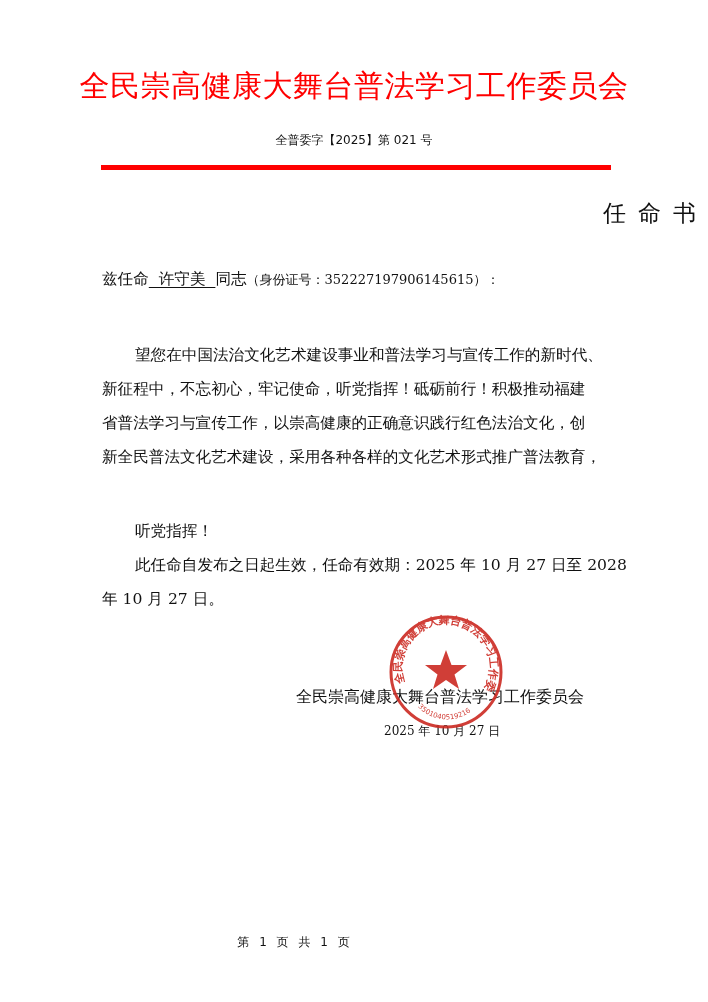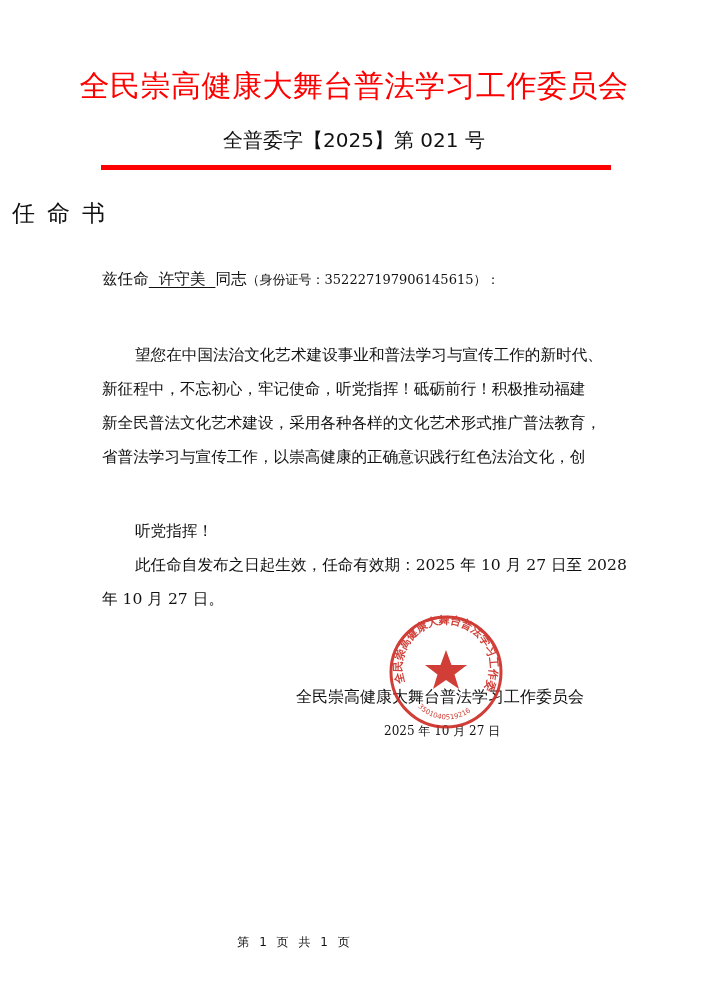--- a/index.html
+++ b/index.html
@@ -1,21 +1,21 @@
 <!DOCTYPE html>
 <html><head>
 <meta charset="utf-8">
 <style>
   html, body { margin:0; padding:0; background:#fff; }
   body { width:708px; height:1002px; position:relative; overflow:hidden; font-family:"DejaVu Serif","Liberation Serif",serif; color:#111; }
   .abs { position:absolute; }
   .org-title { left:0; width:708px; top:66px; text-align:center; color:#ff0000; font-family:"DejaVu Sans","Liberation Sans",sans-serif; font-size:30px; letter-spacing:0.5px; line-height:40px; }
-  .doc-no { left:0; width:708px; top:128px; text-align:center; font-family:"DejaVu Sans","Liberation Sans",sans-serif; font-size:20px; line-height:24px; }
+  .doc-no { left:0; width:708px; top:128px; text-align:center; font-family:"DejaVu Sans","Liberation Sans",sans-serif; font-size:12px; line-height:24px; }
   .red-rule { left:101px; top:165px; width:510px; height:5px; background:#ff0000; }
-  .doc-title { left:0; width:708px; top:196px; text-align:left; font-family:"DejaVu Sans","Liberation Sans",sans-serif; font-size:23px; letter-spacing:12px; line-height:34px; padding-left:12px; box-sizing:border-box; }
+  .doc-title { left:0; width:708px; top:196px; text-align:right; font-family:"DejaVu Sans","Liberation Sans",sans-serif; font-size:23px; letter-spacing:12px; line-height:34px; padding-left:12px; box-sizing:border-box; }
   .body-text { left:102px; width:510px; font-size:15.6px; line-height:34px; }
   .line { white-space:nowrap; }
   .indent { padding-left:33px; }
   .u { text-decoration:underline; text-underline-offset:3px;margin-top:32px; }
   .small { font-size:13px;margin-top:16px; }
   .sig-org { left:296px; top:682px; font-size:16px; line-height:30px; white-space:nowrap; }
   .sig-date { left:384px; top:716px; font-size:12px; line-height:30px; white-space:nowrap; }
   .seal { left:388px; top:614px; width:116px; height:116px; }
   .footer { left:0; width:590px; top:934px; text-align:center; font-size:12px; font-family:"DejaVu Sans","Liberation Sans",sans-serif; letter-spacing:3px; }
 </style>
@@ -29,22 +29,22 @@
 
 <div class="abs body-text" style="top:262px;">
   <div class="line">
     <span>兹任命</span><span class="u" style="white-space:pre">  许守美  </span><span>同志</span><span class="small">（身份证号：352227197906145615）：</span>
   </div>
 </div>
 
 <div class="abs body-text" style="top:338px;">
   <div class="line indent">望您在中国法治文化艺术建设事业和普法学习与宣传工作的新时代、</div>
   <div class="line">新征程中，不忘初心，牢记使命，听党指挥！砥砺前行！积极推动福建</div>
+  <div class="line">省普法学习与宣传工作，以崇高健康的正确意识践行红色法治文化，创</div>
   <div class="line">新全民普法文化艺术建设，采用各种各样的文化艺术形式推广普法教育，</div>
-  <div class="line">省普法学习与宣传工作，以崇高健康的正确意识践行红色法治文化，创</div>
 </div>
 
 <div class="abs body-text" style="top:514px;">
   <div class="line indent">听党指挥！</div>
   <div class="line indent">此任命自发布之日起生效，任命有效期：2025 年 10 月 27 日至 2028</div>
   <div class="line">年 10 月 27 日。</div>
 </div>
 
 <div class="abs sig-org">全民崇高健康大舞台普法学习工作委员会</div>
 <div class="abs sig-date">2025 年 10 月 27 日</div>

